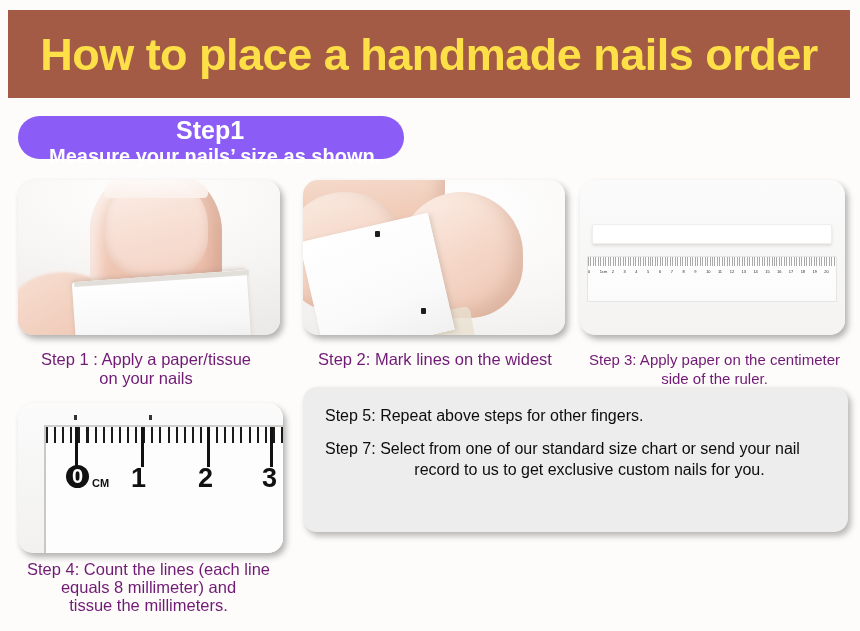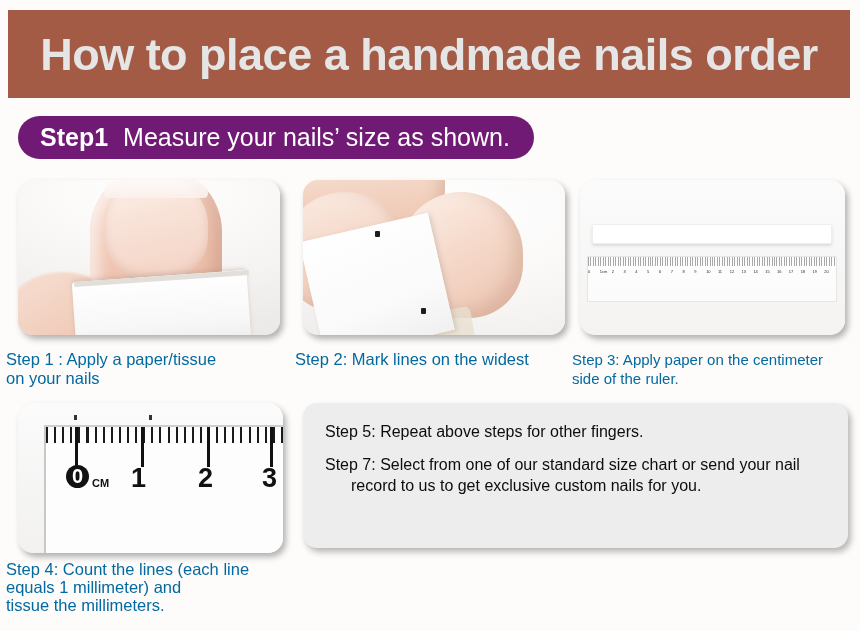--- a/index.html
+++ b/index.html
@@ -11,41 +11,41 @@
     position:relative;
   }
 
   
   .banner{
     position:absolute;left:8px;top:10px;width:842px;height:88px;
     display:flex;align-items:center;justify-content:center;
     box-sizing:border-box;
   }
   .banner-title{
-    color:#e5e5e5;
+    color:#fde047;
     font-size:45px;
     font-weight:bold;
     letter-spacing:-0.5px;
     white-space:nowrap;
     line-height:1;
   }
 
   
   .step1-pill{
     position:absolute;left:18px;top:116px;height:43px;
     border-radius:22px;
     display:flex;align-items:center;
     padding:0 24px 0 22px;
     box-sizing:border-box;
   }
   .step1-strong{
     color:#ffffff;font-size:25px;font-weight:bold;white-space:nowrap;
   }
   .step1-rest{
-    color:#ffffff;font-size:25px;font-weight:normal;white-space:nowrap;margin-left:15px;
+    color:#ffffff;font-size:20px;font-weight:bold;white-space:nowrap;margin-left:9px;
   }
 
   
   .card{
     position:absolute;
     border-radius:15px;
     background:#f3f2f0;
     box-shadow:3px 4px 6px rgba(0,0,0,0.30);
     overflow:hidden;
   }
@@ -186,49 +186,49 @@
     background:#111;color:#fff;width:23px;height:23px;border-radius:50%;
     display:flex;align-items:center;justify-content:center;
     font-size:20px;
   }
   .ph4 .cm{
     position:absolute;left:74px;top:74px;font-size:11px;font-weight:bold;color:#111;
   }
 
   
   .caption{
-    position:absolute;text-align:left;color:#0369a1;
+    position:absolute;text-align:center;color:#701a75;
     font-size:16.5px;line-height:19px;
   }
   .cap-1{left:6px;top:350px;width:280px;}
   .cap-2{left:295px;top:350px;width:280px;}
   .cap-3{left:572px;top:350px;width:285px;font-size:15px;}
   .cap-4{left:6px;top:560px;width:285px;line-height:18px;}
 
   
   .steps-box{
-    position:absolute;left:303px;top:403px;width:545px;height:145px;
+    position:absolute;left:303px;top:387px;width:545px;height:145px;
     background:#ededed;border-radius:14px;
     box-shadow:3px 4px 6px rgba(0,0,0,0.28);
     box-sizing:border-box;padding:18px 20px 0 22px;
   }
   .steps-line{
     color:#0d0d0d;font-size:16px;line-height:21px;margin-bottom:12px;
   }
   .steps-line.last{margin-bottom:12px;}
-  .steps-line .cont{display:block;padding-left:26px;}
+  .steps-line .cont{display:block;text-align:center;padding-left:26px;}
 </style>
 </head>
 <body style="background: rgb(253, 252, 250);">
 
 <div class="banner" style="background: rgb(163, 91, 70);">
   <div class="banner-title">How to place a handmade nails order</div>
 </div>
 
-<div class="step1-pill" style="background: #701a75;">
+<div class="step1-pill" style="background: #8b5cf6; flex-direction: column;">
   <span class="step1-strong">Step1</span>
   <span class="step1-rest">Measure your nails’ size as shown.</span>
 </div>
 
 <div class="card card-1">
   <div class="ph1">
     <div class="knuckle"></div>
     <div class="finger"></div>
     <div class="nail"></div>
     <div class="nail-tip"></div>
@@ -305,21 +305,21 @@
     <div class="dot" style="left:131px;"></div>
     <div class="zero">0</div>
     <div class="cm">CM</div>
     <div class="lbl" style="left:113px;top:62px;">1</div>
     <div class="lbl" style="left:180px;top:62px;">2</div>
     <div class="lbl" style="left:244px;top:62px;">3</div>
   </div>
 </div>
 <div class="caption cap-4">
   <div>Step 4: Count the lines (each line</div>
-  <div>equals 1 millimeter) and</div>
+  <div>equals 8 millimeter) and</div>
   <div>tissue the millimeters.</div>
 </div>
 
 <div class="steps-box" style="background: rgb(237, 237, 237);">
   <div class="steps-line">Step 5: Repeat above steps for other fingers.</div>
   <div class="steps-line last">
     <span>Step 7: Select from one of our standard size chart or send your nail</span>
     <span class="cont">record to us to get exclusive custom nails for you.</span>
   </div>
 </div>

